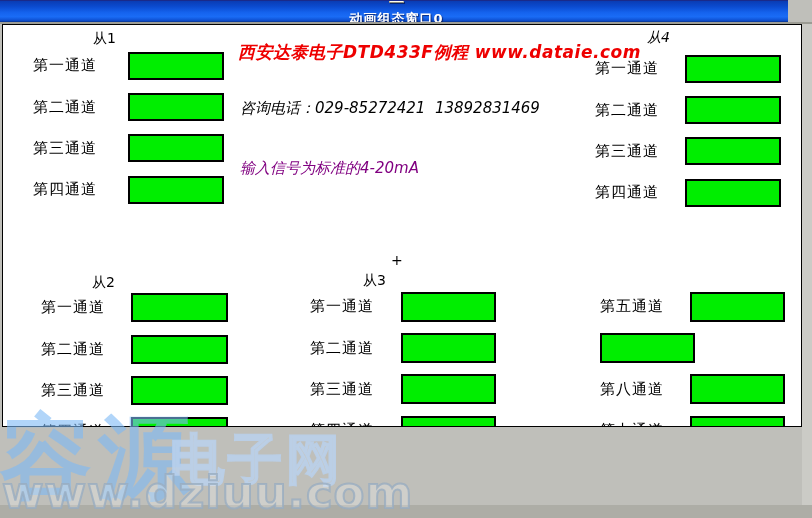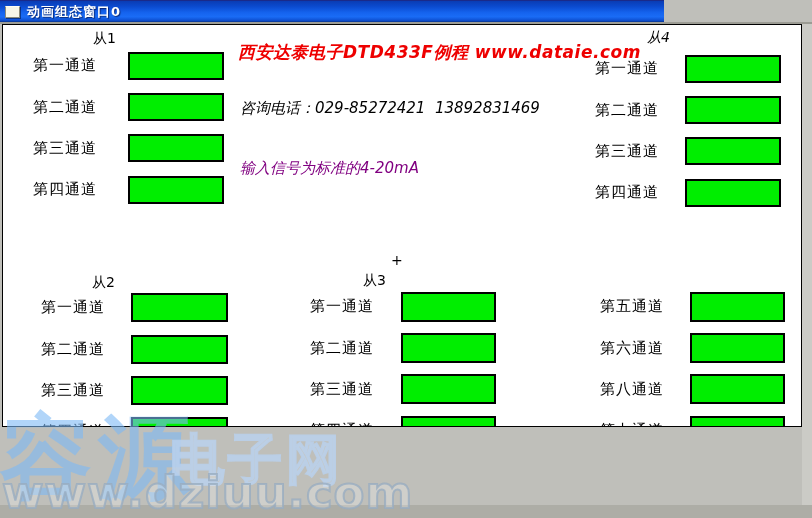--- a/index.html
+++ b/index.html
@@ -4,24 +4,24 @@
 <style>
   * { margin:0; padding:0; box-sizing:border-box; }
   html,body { width:812px; height:518px; }
   body {
     position:relative; width:812px; height:518px; overflow:hidden;
     background:#bfbfba;
     font-family:"DejaVu Sans","Liberation Sans",sans-serif;
   }
   
   .titlebar {
-    position:absolute; left:0; top:0; width:664px; height:22px;
+    position:absolute; left:0; top:0; width:788px; height:22px;
     background:linear-gradient(180deg,#0a3cb4 0%,#0b4ace 25%,#1563ee 55%,#1a6cf6 75%,#0e50d2 92%,#08348e 100%);
     border-top:1px solid #1a2a8a;
-    display:flex; align-items:center; gap:7px; padding-left:5px;
+    display:flex; align-items:center; gap:7px; padding-left:5px;flex-direction:column;
   }
   .win-icon {
     width:15px; height:12px; background:#f7f6e7;
     border:1px solid #8a8a7a; border-top-color:#fffef2;
     box-shadow:1px 1px 0 rgba(0,0,20,.45);
   }
   .title-text {
     color:#ffffff; font-weight:bold; font-size:13px; letter-spacing:1px;
     text-shadow:1px 1px 1px rgba(0,0,40,.6);
   }
@@ -157,21 +157,20 @@
       <span class="ch-box" style="background: rgb(0, 238, 0);"></span>
     </div>
   </div>
 
   <div class="group" style="left:589px; top:261px; --lbw:90px; --bw:95px; --bh:30px;">
     <div class="grow">
       <span class="ch-label">第五通道</span>
       <span class="ch-box" style="background: rgb(0, 238, 0);"></span>
     </div>
     <div class="grow">
-      <span class="ch-label">第六通道</span>
       <span class="ch-box" style="background: rgb(0, 238, 0);"></span>
     </div>
     <div class="grow">
       <span class="ch-label">第八通道</span>
       <span class="ch-box" style="background: rgb(0, 238, 0);"></span>
     </div>
     <div class="grow">
       <span class="ch-label">第七通道</span>
       <span class="ch-box" style="background: rgb(0, 238, 0);"></span>
     </div>

